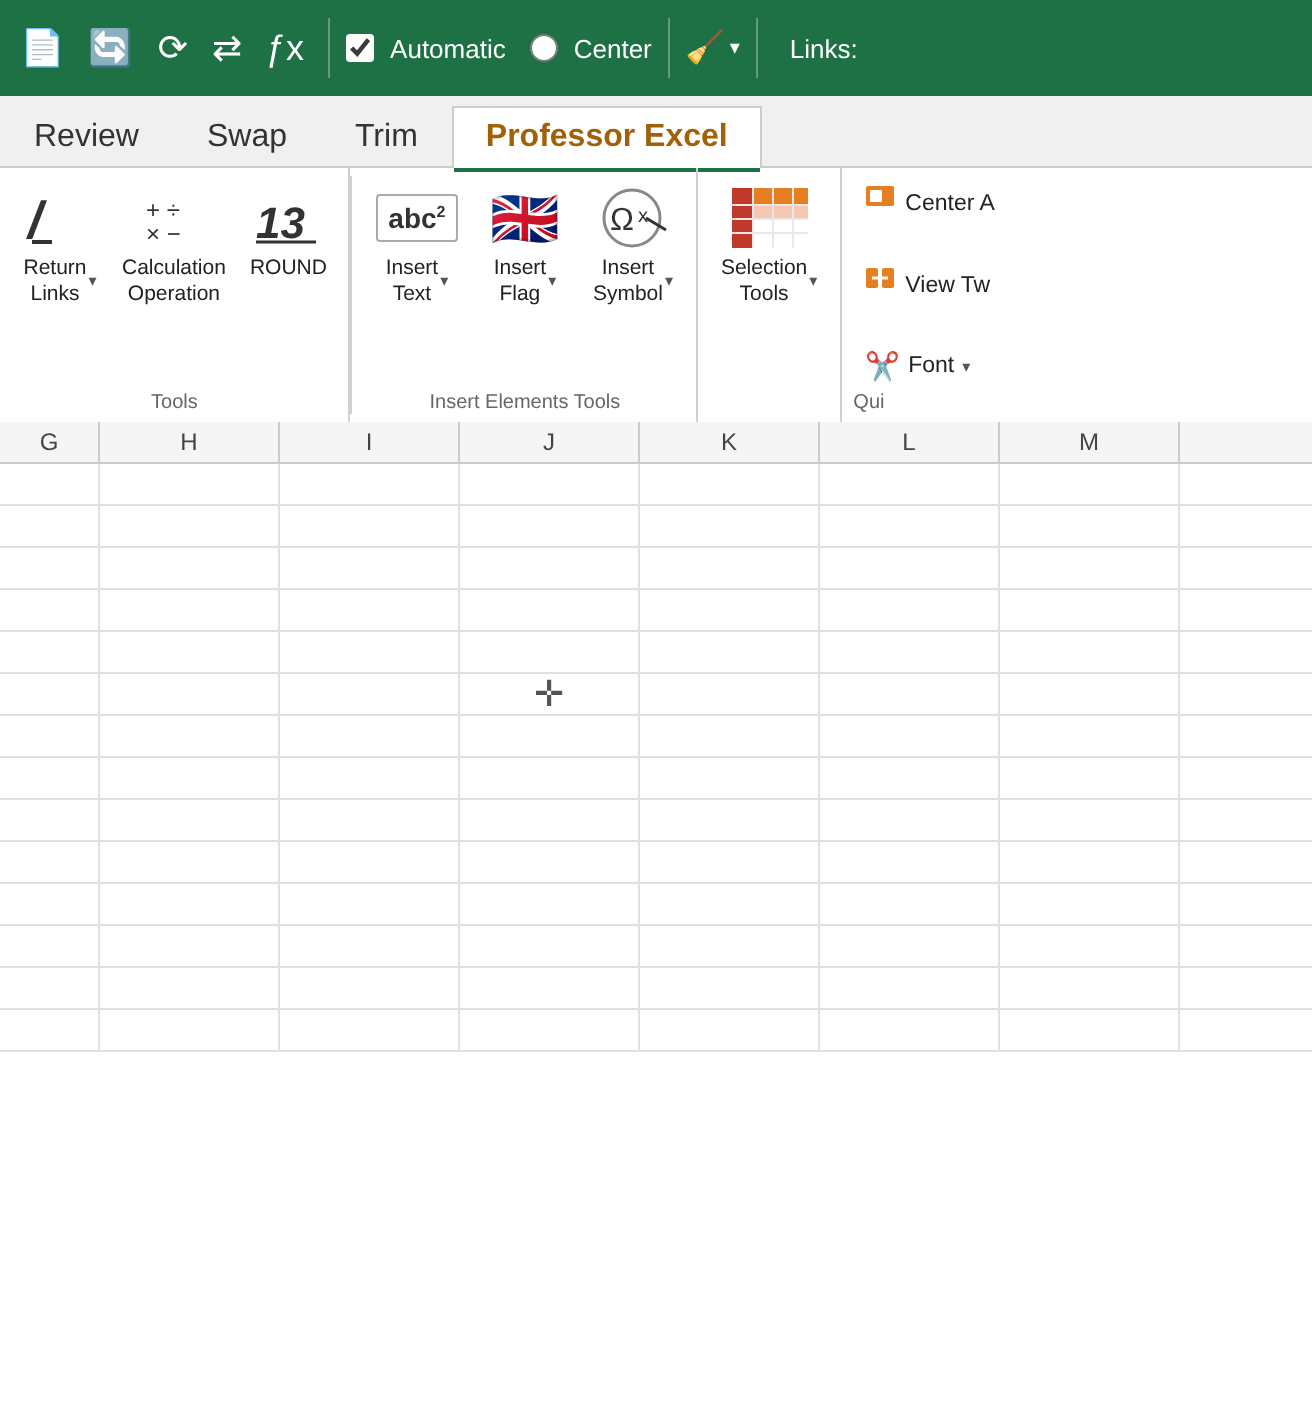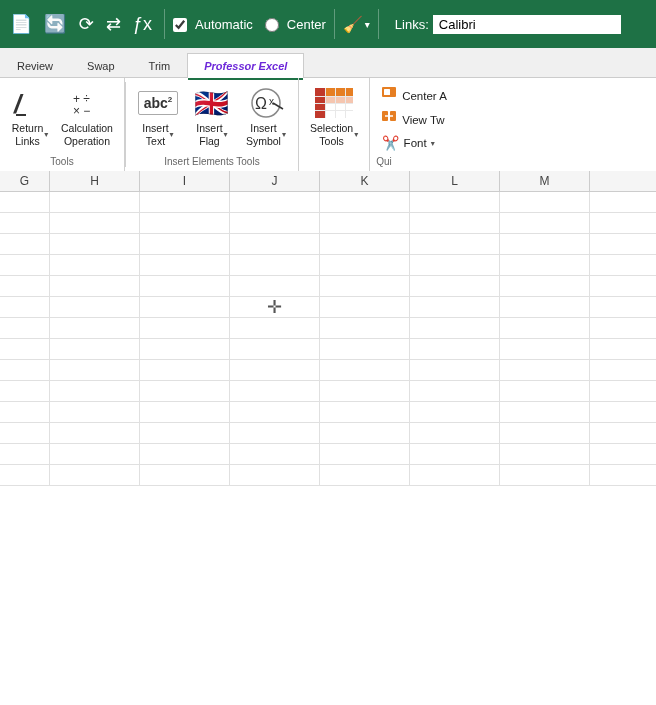--- a/index.html
+++ b/index.html
@@ -21,21 +21,21 @@
       cursor: pointer;
     }
     .top-bar-sep {
       width: 1px;
       height: 30px;
       background: rgba(255,255,255,0.3);
       margin: 0 4px;
     }
     .auto-manual {
       display: flex;
-      align-items: flex-end;
+      align-items: flex-start;
       gap: 8px;
       color: white;
       font-size: 13px;
     }
     .auto-manual input[type=checkbox] { accent-color: white; width: 14px; height: 14px; }
     .auto-manual input[type=radio] { accent-color: white; width: 14px; height: 14px; }
     .font-label {
       color: white;
       font-size: 13px;
       margin-left: 8px;
@@ -60,36 +60,35 @@
     
     .tab-bar {
       background: #f0f0f0;
       display: flex;
       align-items: flex-end;
       border-bottom: 1px solid #ccc;
       padding-top: 4px;
     }
     .tab {
       padding: 6px 16px;
-      font-size: 11px;
+      font-size: 16px;
       cursor: pointer;
       color: #333;
       border: 1px solid transparent;
       border-bottom: none;
       background: transparent;
       position: relative;
       top: 1px;
     }
     .tab.active {
       background: white;
       border-color: #ccc;
       border-bottom-color: white;
-      color: #6d28d9;
+      color: #a16207;
       font-weight: 600;
-      font-style: italic;
     }
     .tab.active::after {
       content: '';
       position: absolute;
       bottom: -2px;
       left: 0; right: 0;
       height: 2px;
       background: #1e7145;
     }
 
@@ -182,21 +181,21 @@
     .rbtn-label-row {
       display: flex;
       align-items: center;
       gap: 1px;
     }
 
     
     .rsmall {
       display: flex;
       flex-direction: column;
-      gap: 1px;
+      gap: 18px;
     }
     .rsmall-btn {
       display: flex;
       align-items: center;
       gap: 4px;
       cursor: pointer;
       padding: 3px 6px;
       border-radius: 2px;
       font-size: 11.5px;
       color: #222;
@@ -225,21 +224,20 @@
     <span>Center</span>
   </div>
 
   <div class="top-bar-sep"></div>
   <div class="eraser-btn">
     <span>🧹</span>
     <span class="eraser-chevron">▾</span>
   </div>
   <div class="top-bar-sep"></div>
   <span class="font-label">Links:</span>
-  <input class="font-box" type="text" value="Calibri" style="">
 </div>
 
 <div class="tab-bar">
   <div class="tab">Review</div>
   <div class="tab">Swap</div>
   <div class="tab">Trim</div>
   <div class="tab active">Professor Excel</div>
 </div>
 
 <div class="full-ribbon">
@@ -264,20 +262,29 @@
         <div class="rbtn">
           <div class="rbtn-icon" style="display:flex; align-items:center; justify-content:center; width:38px; height:34px;">
             <svg width="36" height="32" viewBox="0 0 36 32">
               <text x="4" y="16" font-size="12" fill="#333" font-family="Arial">+  ÷</text>
               <text x="4" y="28" font-size="12" fill="#333" font-family="Arial">×  −</text>
             </svg>
           </div>
           <span class="rbtn-label">Calculation<br>Operation</span>
         </div>
 
+        <div class="rbtn">
+          <div class="rbtn-icon" style="display:flex; align-items:center; justify-content:center; width:38px; height:34px;">
+            <svg width="36" height="32" viewBox="0 0 36 32">
+              <text x="2" y="26" font-size="22" font-style="italic" font-weight="bold" fill="#333" font-family="Arial">13</text>
+              <line x1="2" y1="28" x2="32" y2="28" stroke="#333" stroke-width="1.5"></line>
+            </svg>
+          </div>
+          <span class="rbtn-label">ROUND</span>
+        </div>
       </div>
       <div class="rgroup-label">Tools</div>
     </div>
 
     <div style="width:1px; background:#d0d0d0; margin: 4px 0;"></div>
 
     <div class="rgroup">
       <div class="rgroup-inner">
 
         <div class="rbtn">

